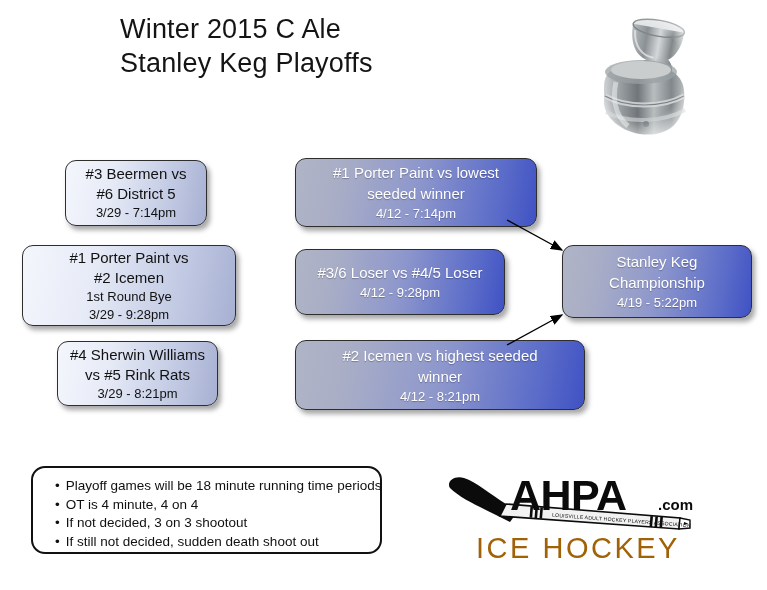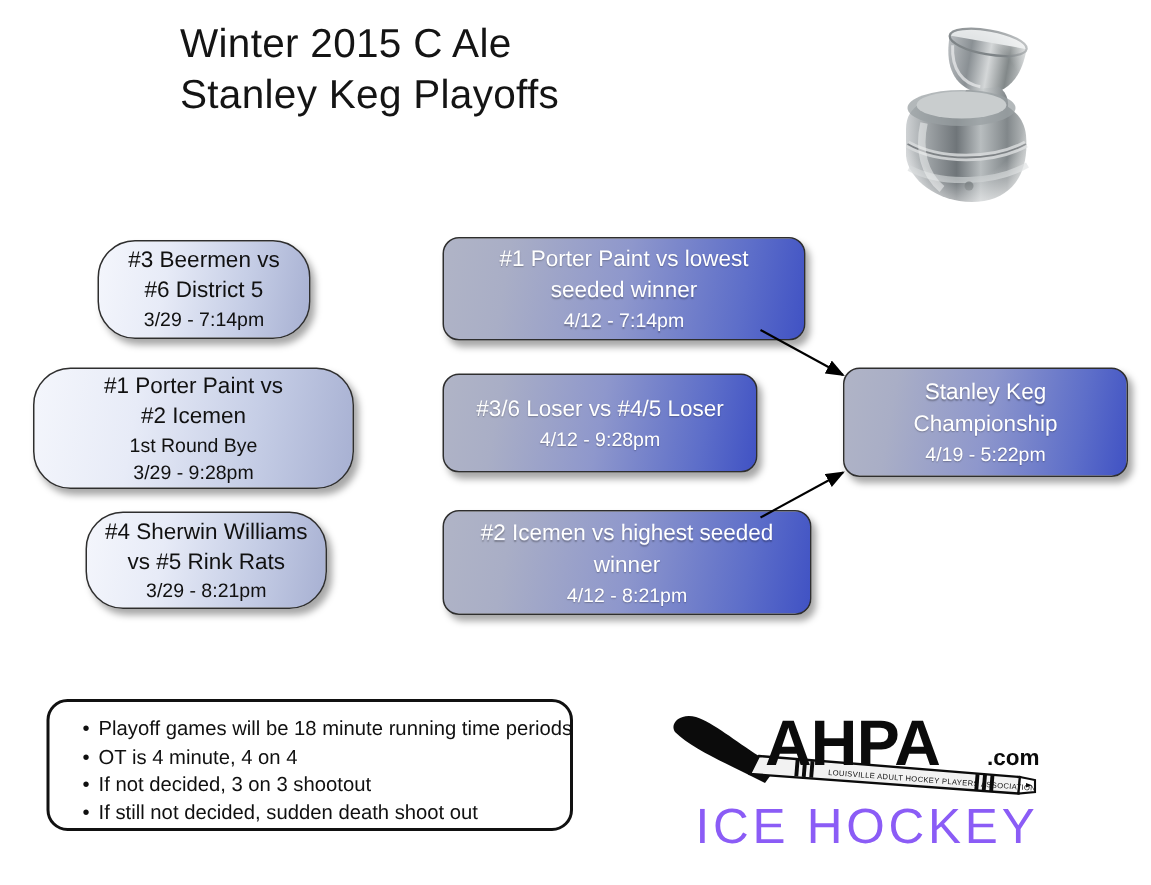--- a/index.html
+++ b/index.html
@@ -50,21 +50,20 @@
   }
   .box .ln {
     display: block;
     white-space: nowrap;
   }
 
   
   .box.light {
     background: linear-gradient(100deg, #f4f6fc 0%, #e7ebf7 32%, #c6cee6 68%, #a7b0d2 100%);
     color: #111111;
-    border-radius: 25px;
   }
   .box.light .ln.main {
     font-size: 15px;
     line-height: 20px;
   }
   .box.light .ln.sub {
     font-size: 13px;
     line-height: 18px;
   }
 
@@ -83,21 +82,21 @@
     line-height: 19px;
   }
 
   
   #box-beermen      { left: 65px;  top: 160px; width: 142px; height: 66px; }
   #box-porter-bye   { left: 22px;  top: 245px; width: 214px; height: 81px; }
   #box-sherwin      { left: 57px;  top: 341px; width: 161px; height: 65px; }
 
   #box-semi-1       { left: 295px; top: 158px; width: 242px; height: 69px; }
   #box-consolation  { left: 295px; top: 249px; width: 210px; height: 66px; }
-  #box-semi-2       { left: 295px; top: 340px; width: 246px; height: 70px; }
+  #box-semi-2       { left: 295px; top: 340px; width: 290px; height: 70px; }
 
   #box-final        { left: 562px; top: 245px; width: 190px; height: 73px; text-align: right; }
 
   
   #connectors {
     position: absolute;
     left: 0; top: 0;
     width: 767px;
     height: 590px;
     pointer-events: none;
@@ -145,23 +144,23 @@
     width: 268px;
     height: 95px;
   }
   #logo-mark { position: absolute; left: 0; top: 0; width: 268px; height: 66px; }
   #logo-icehockey {
     position: absolute;
     left: 0;
     top: 62px;
     width: 268px;
     text-align: center;
-    font-size: 33px;
+    font-size: 29px;
     letter-spacing: 2.5px;
-    color: #8b5cf6;
+    color: #a16207;
   }
 </style>
 </head>
 <body>
 
 <div id="stage">
 
   <div class="title">
     <span class="tline">Winter 2015 C Ale</span>
     <span class="tline">Stanley Keg Playoffs</span>

